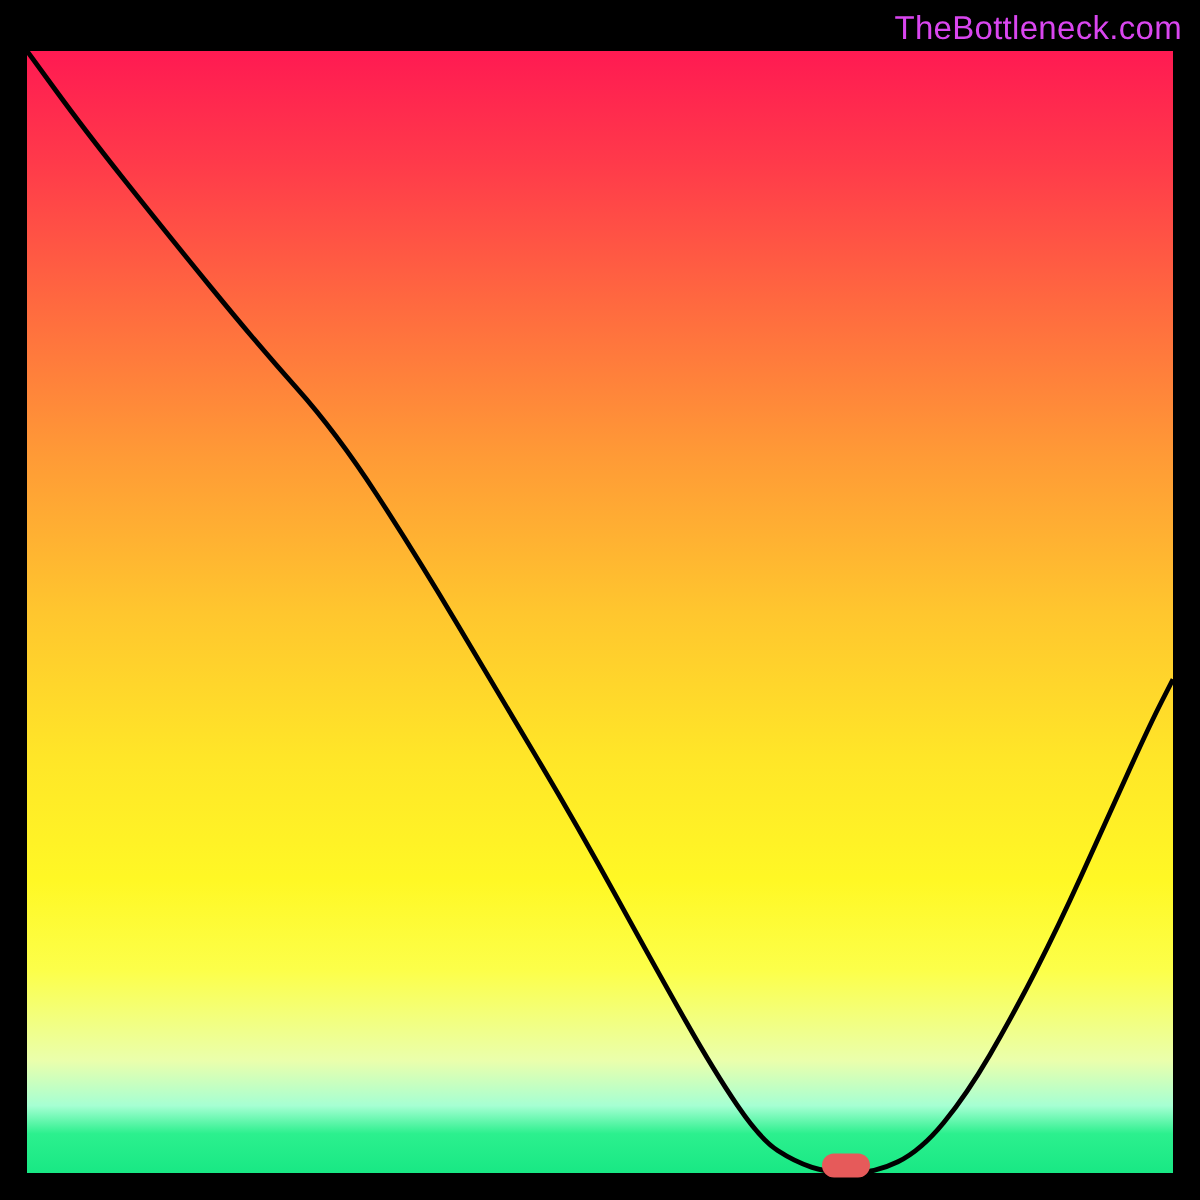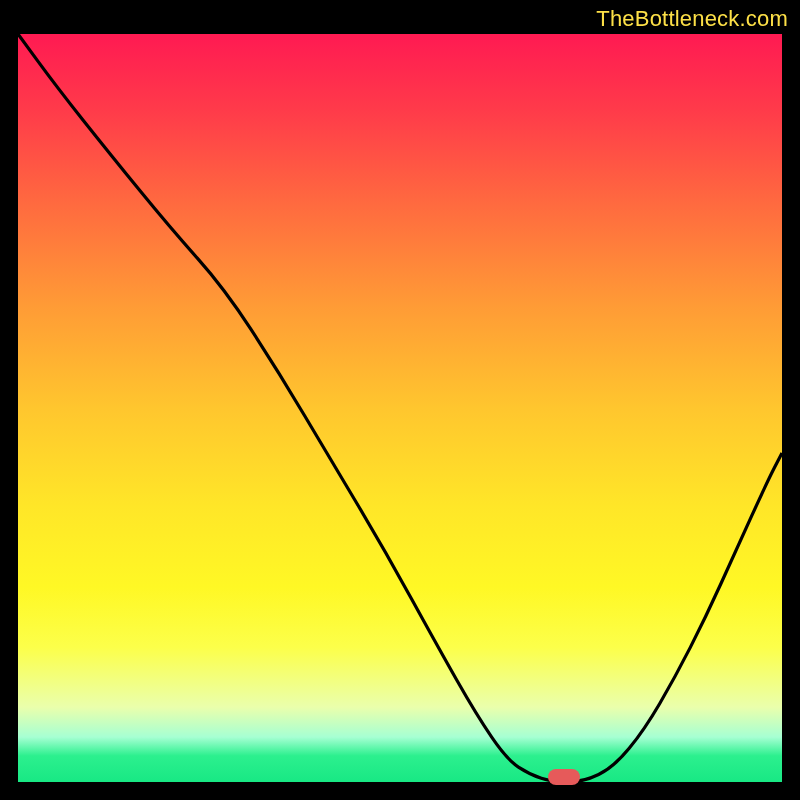--- a/index.html
+++ b/index.html
@@ -8,21 +8,21 @@
     height: 800px;
     background: #000;
     position: relative;
     overflow: hidden;
     font-family: Arial, sans-serif;
   }
   .watermark {
     position: absolute;
     top: 6px;
     right: 12px;
-    color: #fde047;
+    color: #d946ef;
     font-size: 22px;
     font-weight: 500;
     z-index: 10;
     letter-spacing: 0.2px;
   }
   .plot-area {
     position: absolute;
     left: 18px;
     top: 34px;
     width: 764px;

